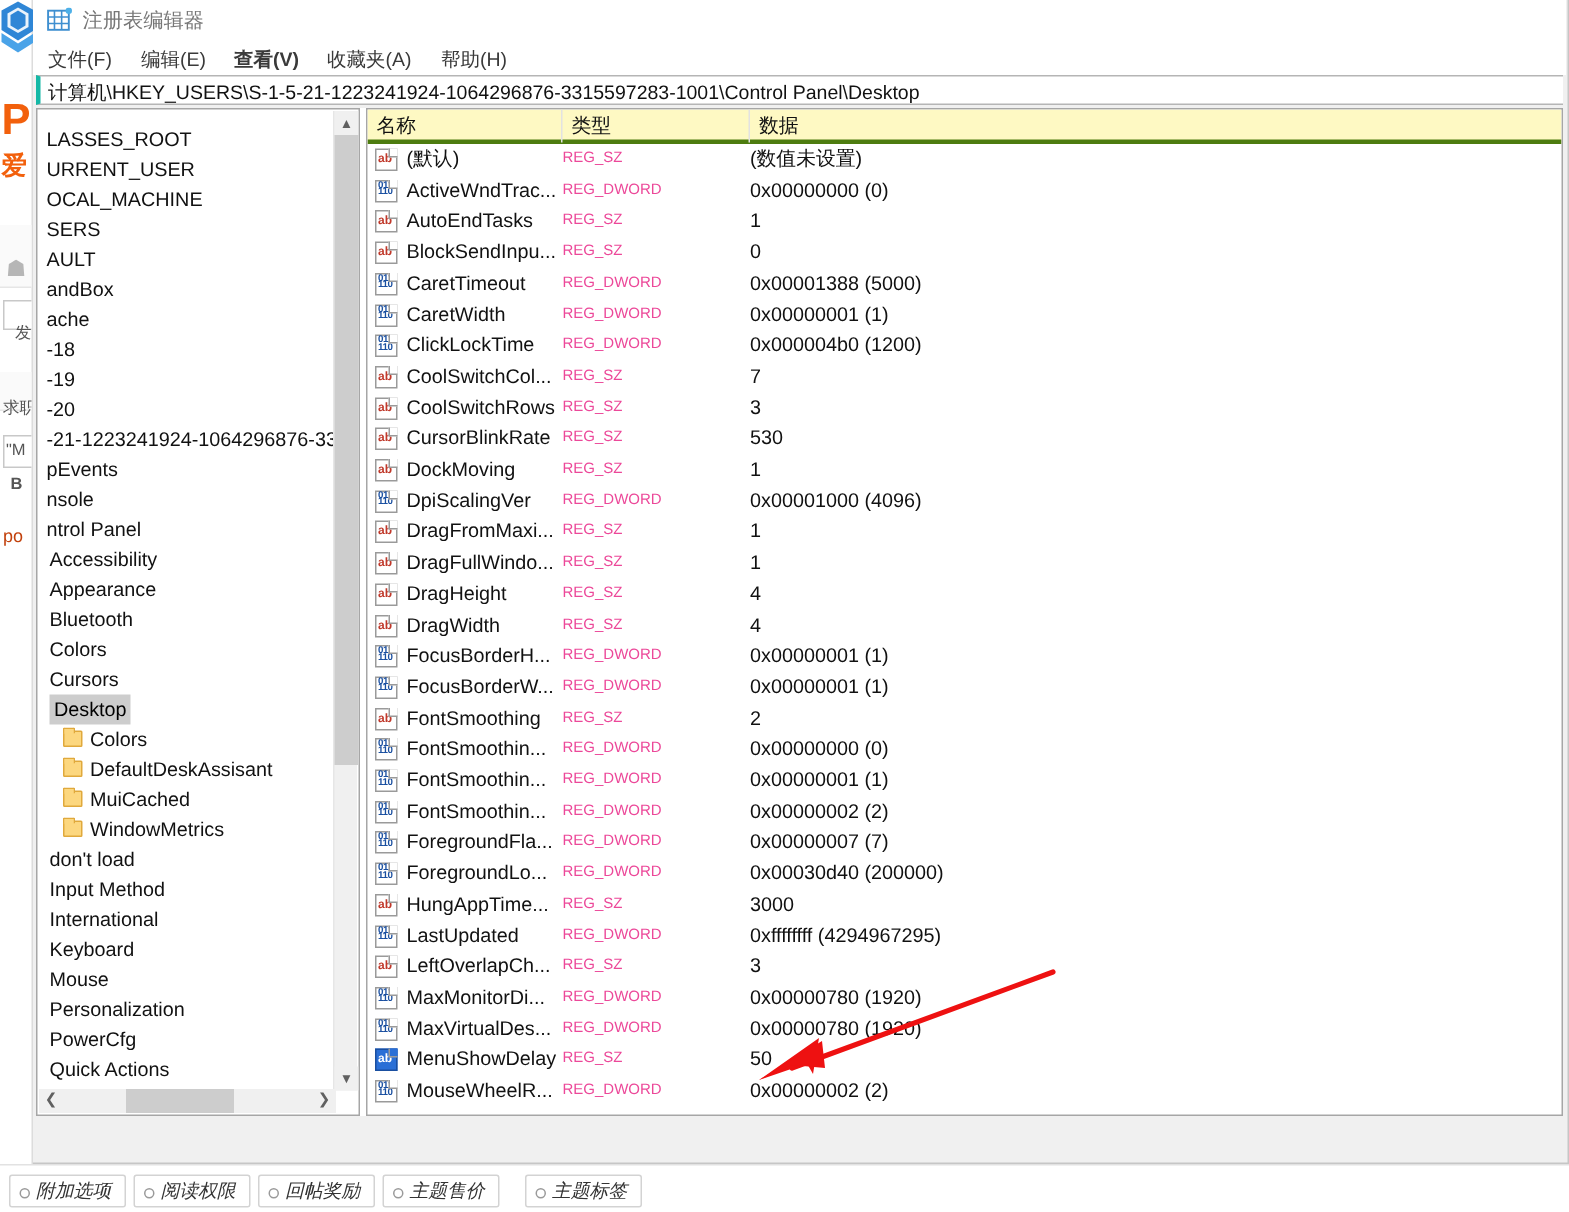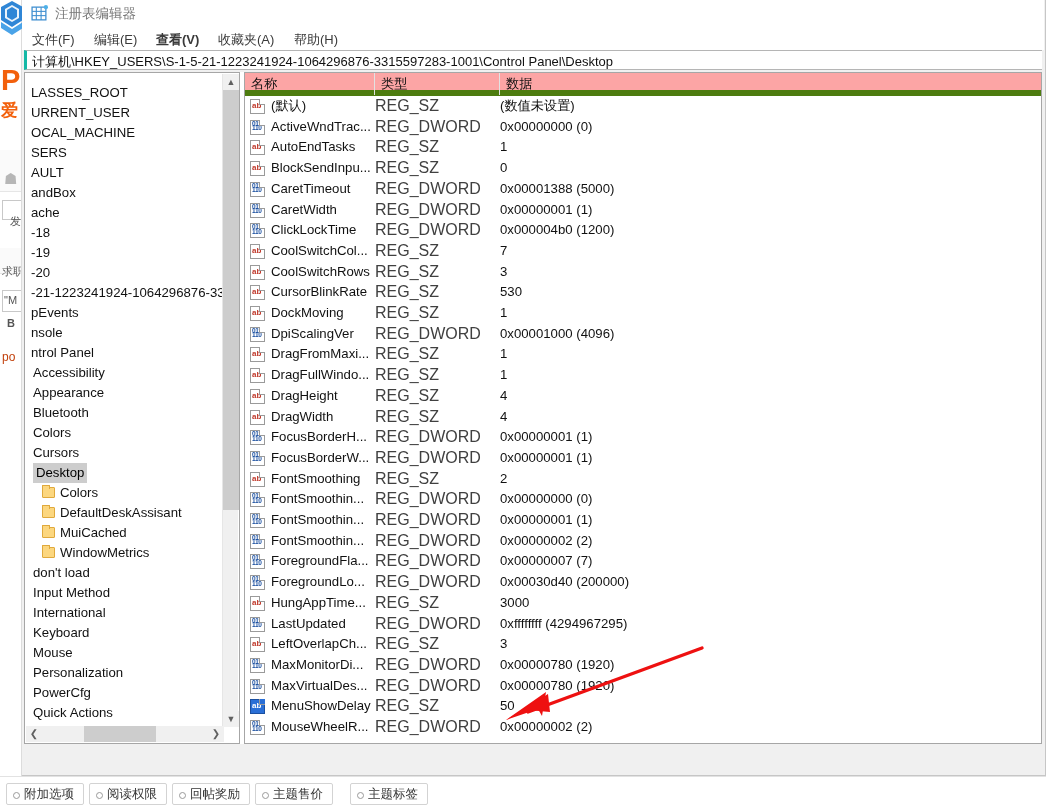--- a/index.html
+++ b/index.html
@@ -23,21 +23,21 @@
   .bg-cell { position:absolute; left:0; width:22px; border-bottom:1px solid #e6e6e6;
              background:#fafafa; }
   .bg-home { position:absolute; left:4px; top:170px; font-size:15px; color:#b6b6b6; }
   .bg-txt { position:absolute; left:2px; font-size:11px; color:#555; white-space:nowrap; }
   .bg-box { position:absolute; left:2px; width:26px; height:20px; border:1px solid #c8c8c8;
             background:#fff; }
   .bg-blue { position:absolute; left:2px; font-size:12px; color:#c2410c; white-space:nowrap; }
 
   
   .fbar { position:absolute; left:0; top:776px; width:1046px; height:32px;
-          background:#ffffff; border-top:1px solid #e2e2e2; }
+          background:#ffffff; border-top:1px solid #e2e2e2;font-style:italic; }
   .fbtn { position:absolute; top:6px; height:22px; padding:0 9px 0 17px;
           border:1px solid #d3d3d3; border-radius:2px; background:#fff;
           font-size:12.5px; color:#333; line-height:20px; white-space:nowrap; }
   .fbtn::before { content:""; position:absolute; left:6px; top:8px; width:5px; height:5px;
                   border:1px solid #9a9a9a; border-radius:50%; background:#fff; }
 
   
   .edit-status { position:absolute; left:480px; top:752px; width:566px; height:25px;
                  border:1px solid #d8d8d8; border-top:1px solid #cccccc; background:#fdfdfd;
                  font-size:12.5px; color:#8a8a8a; line-height:23px; white-space:nowrap;
@@ -97,29 +97,29 @@
   
   .hsb { position:absolute; left:1px; bottom:1px; width:198px; height:16px; background:#f0f0f0; }
   .hsb-l, .hsb-r { position:absolute; top:0; width:16px; height:16px; color:#606060;
                    font-size:10px; text-align:center; line-height:16px; }
   .hsb-l { left:0; } .hsb-r { right:0; }
   .hsb-thumb { position:absolute; top:0; height:16px; background:#cdcdcd; }
 
   
   .list-pane { position:absolute; left:220px; top:0; width:798px; height:672px;
                background:#ffffff; border:1px solid #a6a6a6; overflow:hidden; }
-  .lhead { position:absolute; left:0; top:0; width:796px; height:23px; background:#fca5a5;
-           border-bottom:6px solid #4d7c0f; }
+  .lhead { position:absolute; left:0; top:0; width:796px; height:23px; background:#fef9c3;
+           border-bottom:3px solid #4d7c0f; }
   .lhead-cell { position:absolute; top:0; height:22px; font-size:13.2px; color:#111;
                 line-height:22px; padding-left:6px; border-right:1px solid #e2e2e2; }
   .lrows { position:absolute; left:0; top:23px; width:796px; height:648px; }
   .lrow { position:absolute; left:0; width:796px; height:20.7px; }
   .c-name { position:absolute; left:26px; top:0; font-size:13.2px; color:#111; line-height:20.7px;
             white-space:nowrap; }
-  .c-type { position:absolute; left:130px; top:0; font-size:16px; color:#404040; line-height:20.7px;
+  .c-type { position:absolute; left:130px; top:0; font-size:10px; color:#ec4899; line-height:20.7px;
             white-space:nowrap; }
   .c-data { position:absolute; left:255px; top:0; font-size:13.2px; color:#111; line-height:20.7px;
             white-space:nowrap; }
   .ricon { position:absolute; left:5px; top:3px; width:15px; height:15px;
            background:#ffffff; border:1px solid #9a9a9a; }
   .ricon::after { content:""; position:absolute; right:-1px; top:-1px; width:5px; height:5px;
                   background:#ffffff; border-left:1px solid #9a9a9a; border-bottom:1px solid #9a9a9a; }
   .ricon span { position:absolute; left:1px; top:1px; font-size:8px; font-weight:bold;
                 line-height:9px; font-family:"Liberation Sans",sans-serif; }
   .ricon.sz span { color:#c0392b; }

